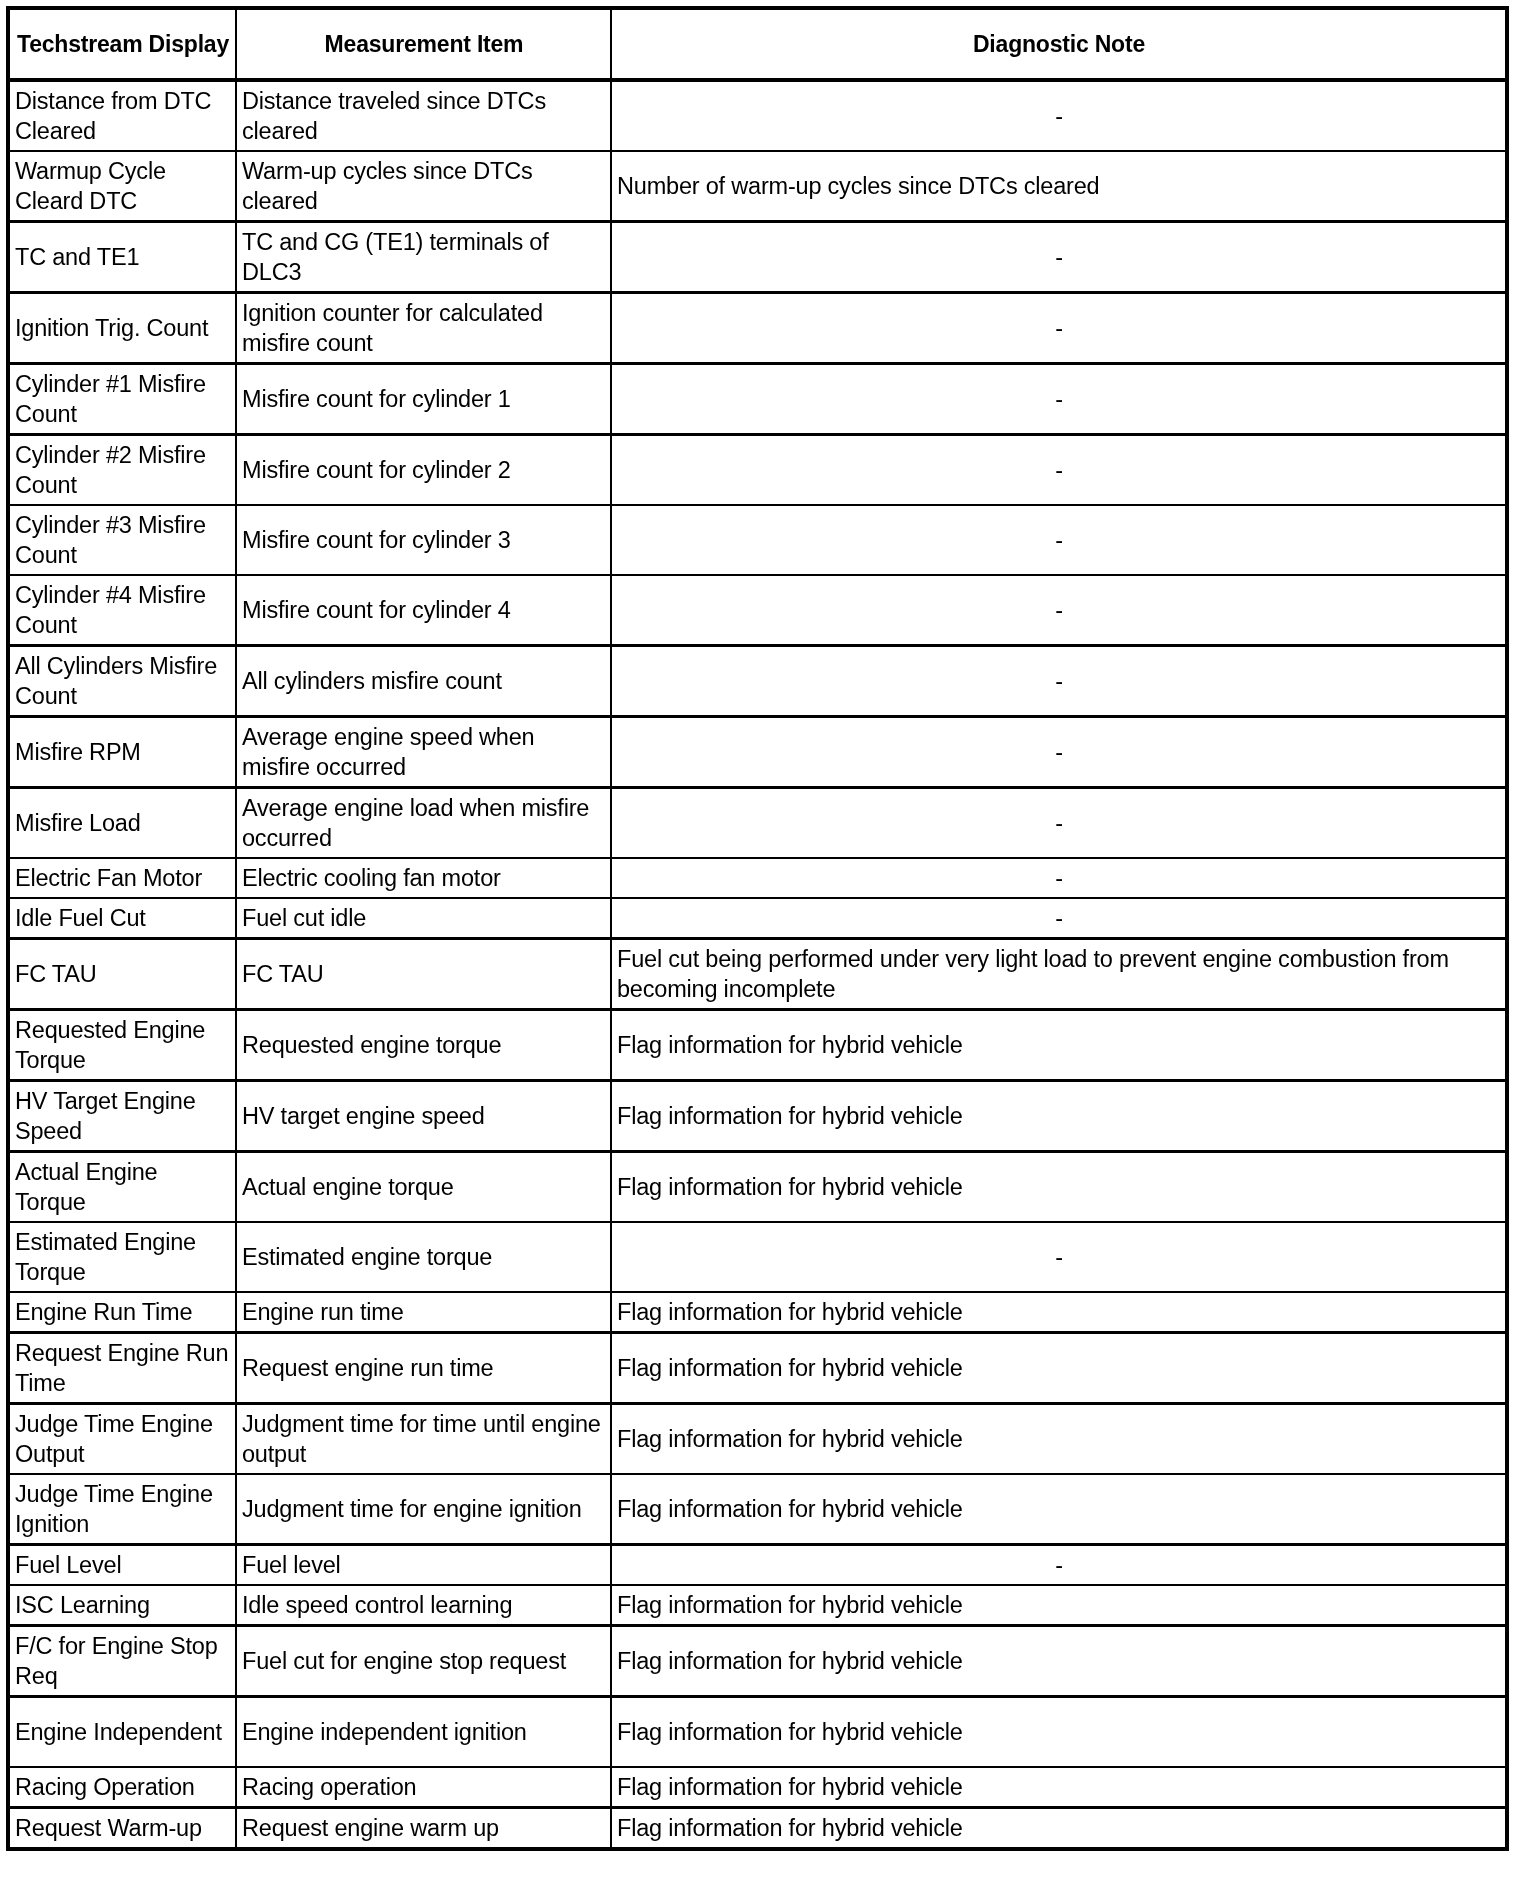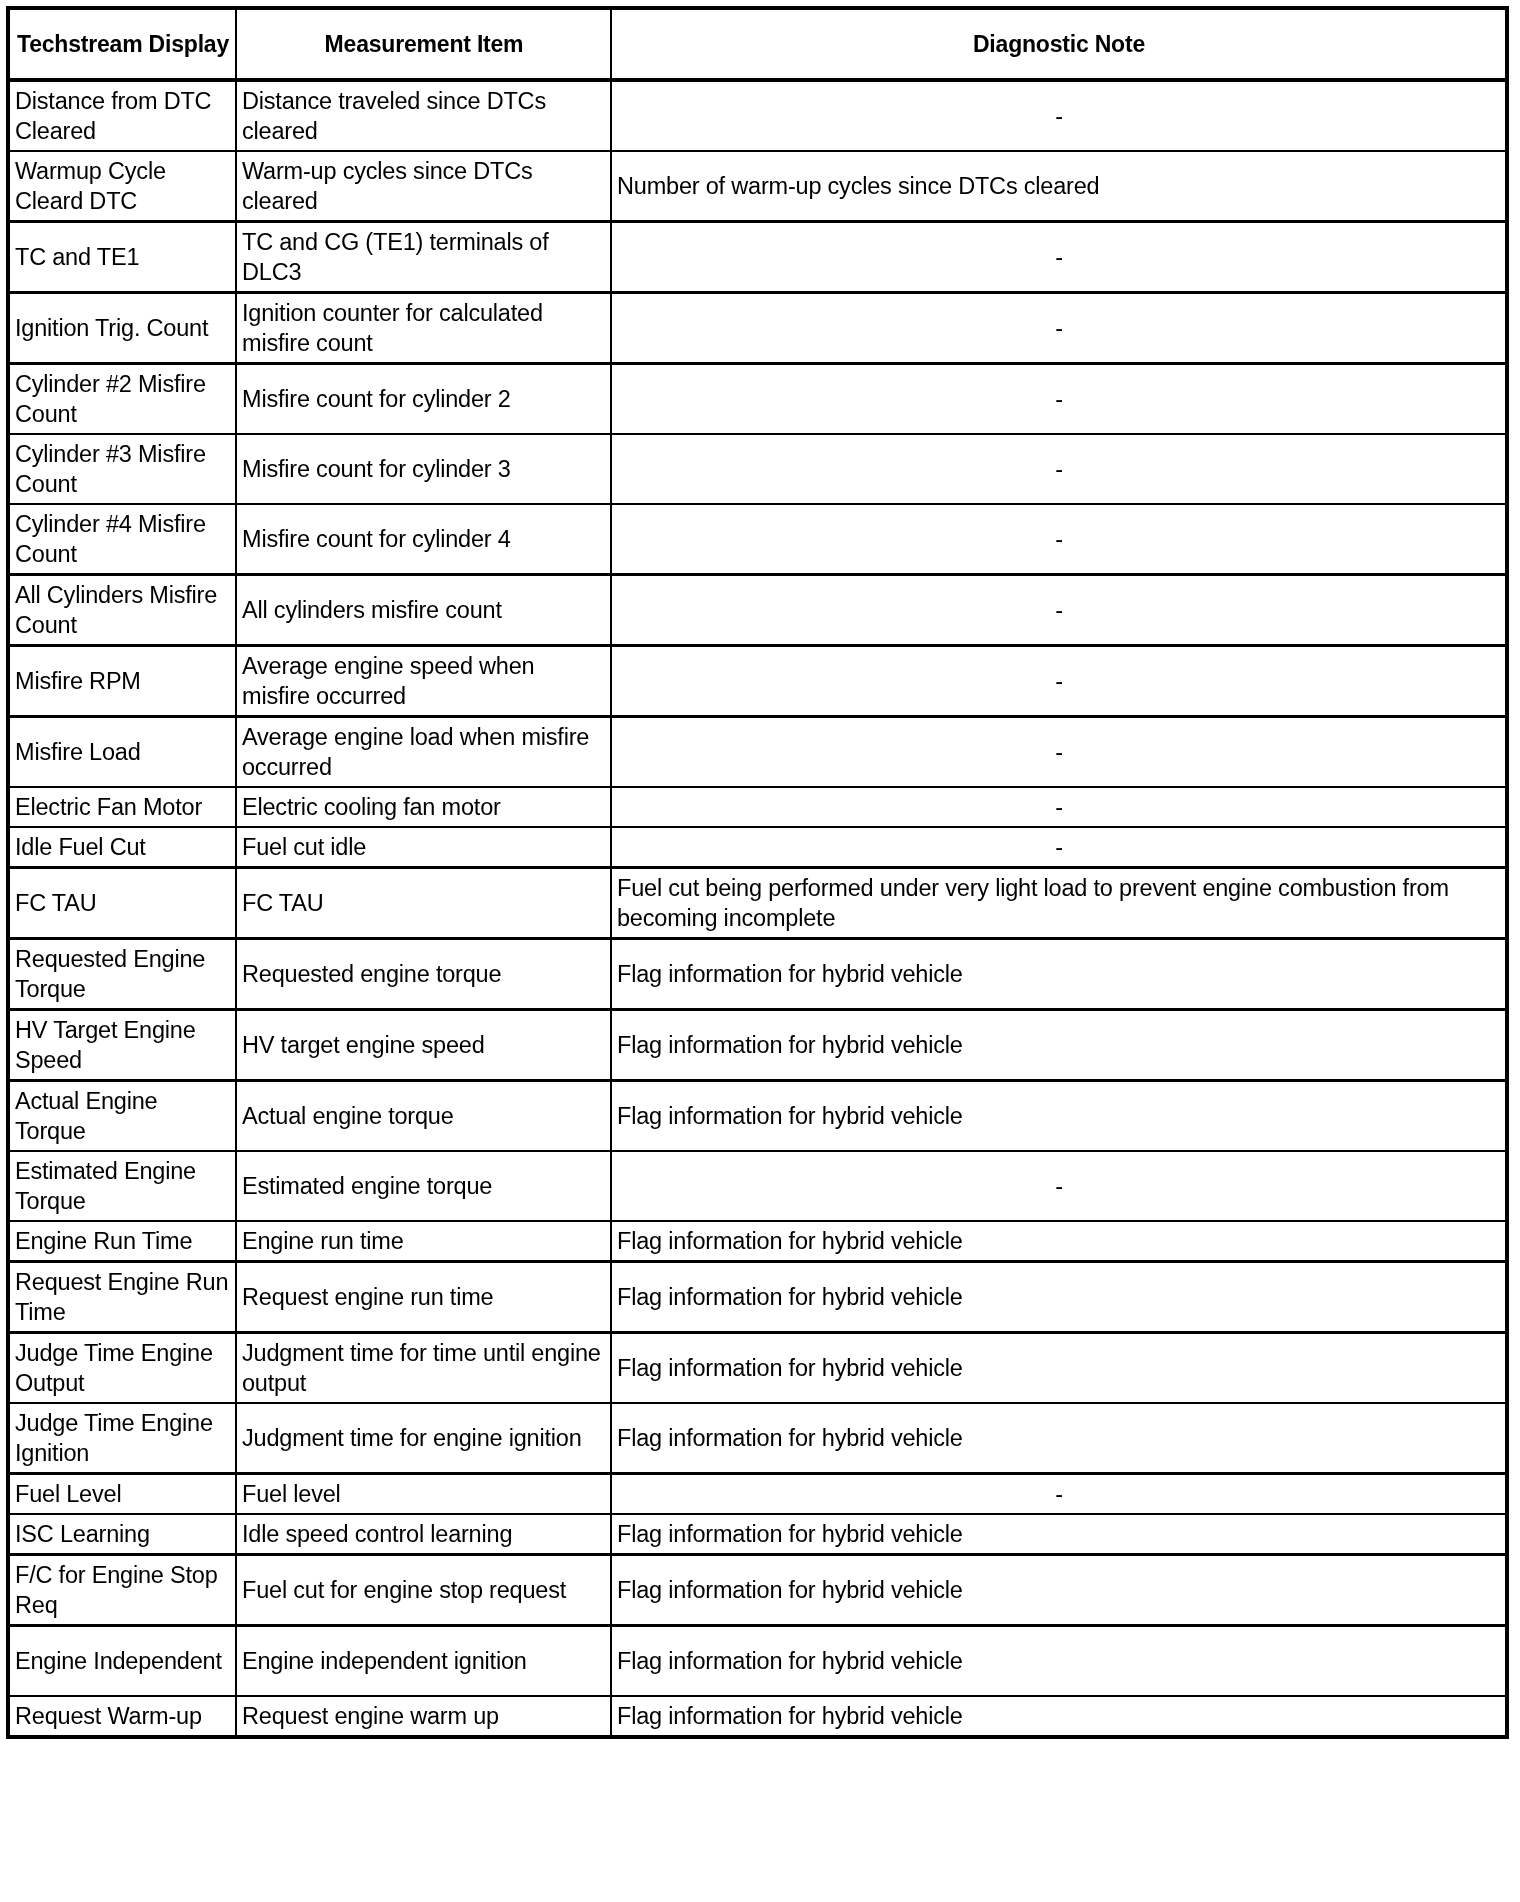--- a/index.html
+++ b/index.html
@@ -70,20 +70,25 @@
     <tr class="h2 b-thick">
       <td>TC and TE1</td>
       <td>TC and CG (TE1) terminals of DLC3</td>
       <td class="center">-</td>
     </tr>
     <tr class="h2 b-thick">
       <td>Ignition Trig. Count</td>
       <td>Ignition counter for calculated misfire count</td>
       <td class="center">-</td>
     </tr>
+    <tr class="h2 b-thick">
+      <td>Cylinder #1 Misfire Count</td>
+      <td>Misfire count for cylinder 1</td>
+      <td class="center">-</td>
+    </tr>
     <tr class="h2 b-thin">
       <td>Cylinder #2 Misfire Count</td>
       <td>Misfire count for cylinder 2</td>
       <td class="center">-</td>
     </tr>
     <tr class="h2 b-thin">
       <td>Cylinder #3 Misfire Count</td>
       <td>Misfire count for cylinder 3</td>
       <td class="center">-</td>
     </tr>
@@ -173,20 +178,25 @@
       <td>Flag information for hybrid vehicle</td>
     </tr>
     <tr class="h2 b-thick">
       <td>F/C for Engine Stop Req</td>
       <td>Fuel cut for engine stop request</td>
       <td>Flag information for hybrid vehicle</td>
     </tr>
     <tr class="h2 b-thin">
       <td>Engine Independent</td>
       <td>Engine independent ignition</td>
+      <td>Flag information for hybrid vehicle</td>
+    </tr>
+    <tr class="h1 b-thick">
+      <td>Racing Operation</td>
+      <td>Racing operation</td>
       <td>Flag information for hybrid vehicle</td>
     </tr>
     <tr class="h1">
       <td>Request Warm-up</td>
       <td>Request engine warm up</td>
       <td>Flag information for hybrid vehicle</td>
     </tr>
   </tbody>
 </table>
 </div>

